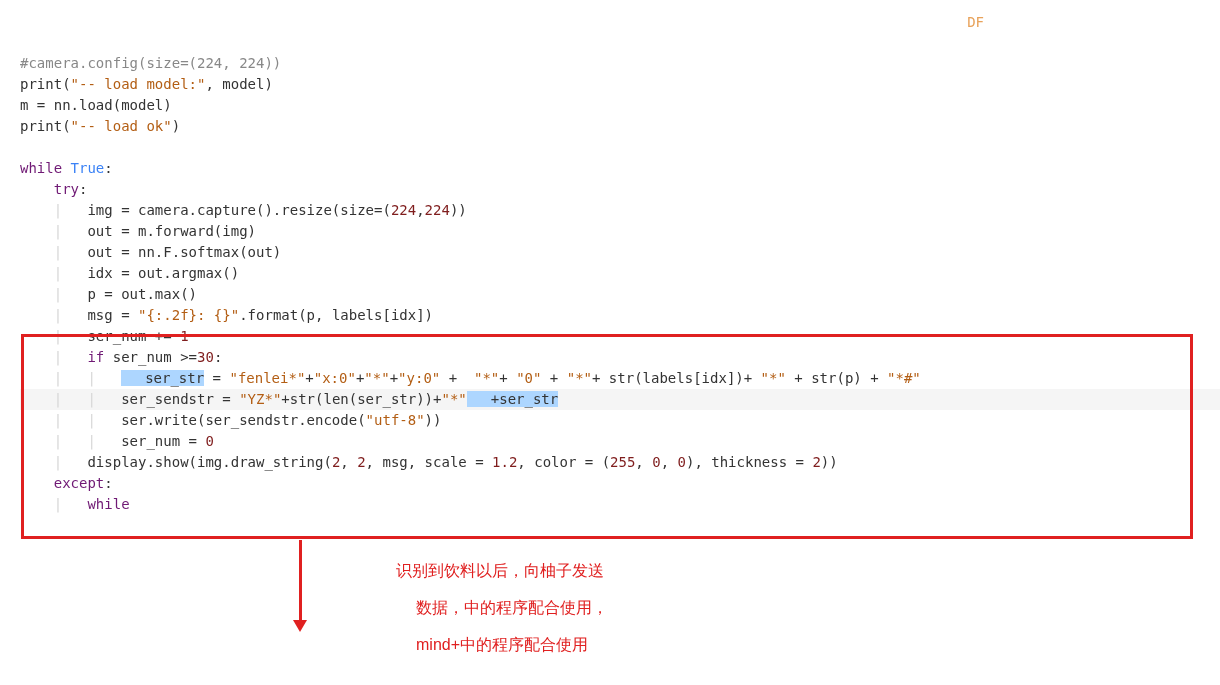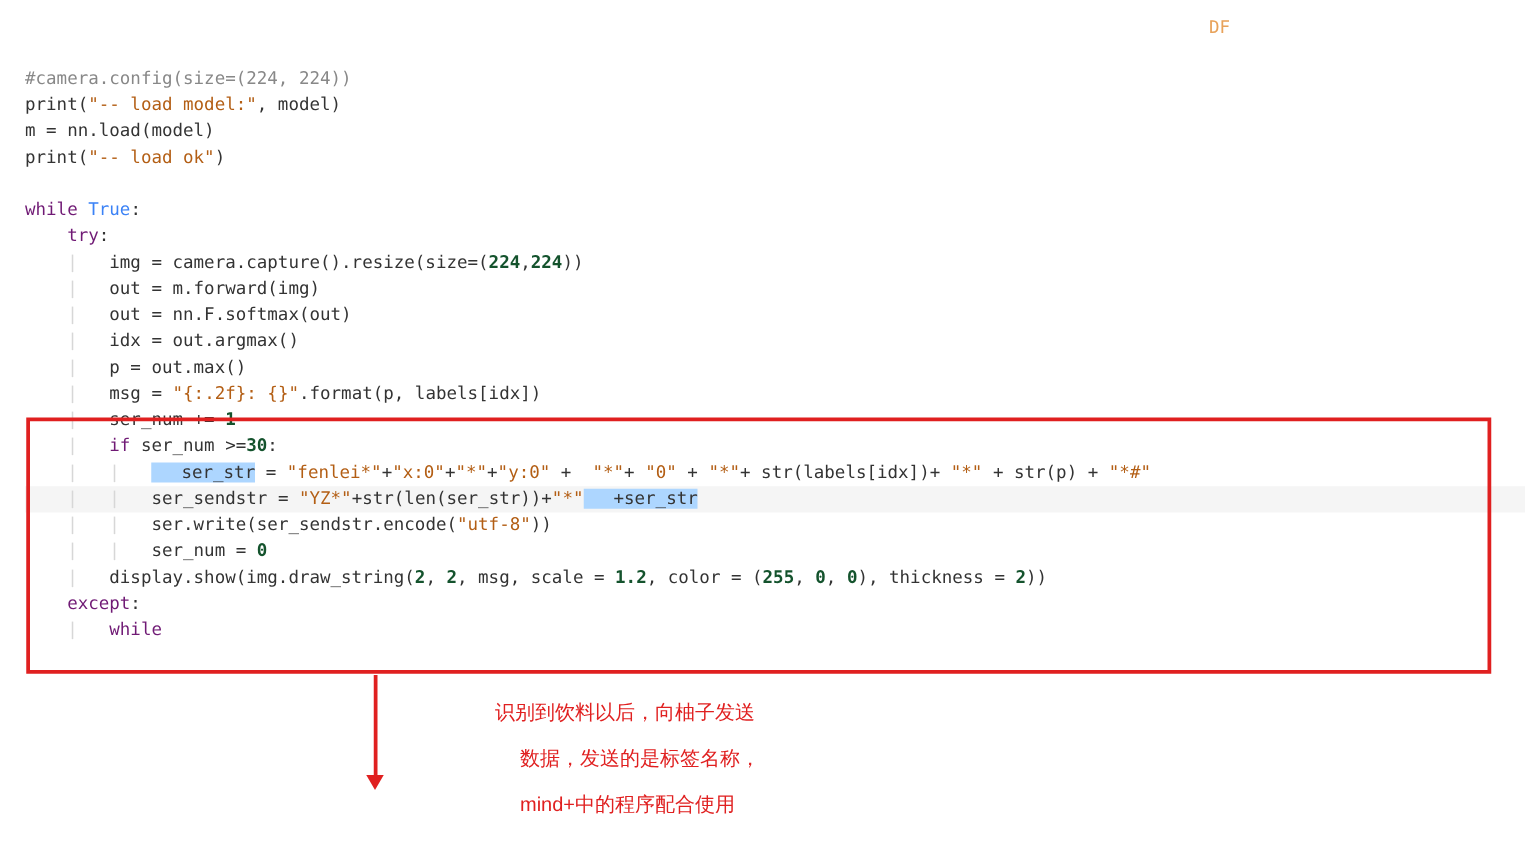--- a/index.html
+++ b/index.html
@@ -1,21 +1,21 @@
 <!DOCTYPE html>
 <html><head>
 <meta charset="utf-8">
 <style>
   html,body{margin:0;padding:0;background:#fff;font-family:Consolas,Menlo,monospace;font-size:14px;line-height:21px;color:#333;}
   .page{position:relative;width:1012px;height:685px;}
   .code{position:absolute;left:20px;top:32px;white-space:pre;font-variant-ligatures:none;}
   .tok-c{color:#888;} 
   .tok-s{color:#b35e14;} 
   .tok-k{color:#701a75;} 
-  .tok-n{color:#14532d;font-weight:bold;} 
+  .tok-n{color:#7f1d1d;} 
   .tok-b{color:#3b82f6;} 
   .tok-d{color:#333;}   
   .guide{color:#d7d7d7;}
   .sel{background:#add6ff;padding-left:24px;}
   .line-bg{display:inline-block;}
   .hl-line{background:#f5f5f5;}
   .redbox{position:absolute;border:3px solid #e02020;pointer-events:none;}
   .annot{position:absolute;color:#e02020;font-family:"Microsoft YaHei","SimSun",sans-serif;font-size:16px;line-height:32px;white-space:nowrap;}
   .arrow{position:absolute;}
   .arrow-line{position:absolute;width:0;border-left:3px solid #e02020;}
@@ -54,16 +54,16 @@
 </div>
 
   <div class="redbox" id="redbox" style="left: 21px; top: 334px; width: 1166px; height: 199px;"></div>
 
   <div class="arrow" id="arrow" style="left: 299px; top: 540px;">
     <div class="arrow-line" id="arrow-line" style="left: 0px; top: 0px; height: 82px;"></div>
     <div class="arrow-head" id="arrow-head" style="left: -6px; top: 80px;"></div>
   </div>
 
   <div class="annot" style="left:396px;top:555px;">识别到饮料以后，向柚子发送</div>
-  <div class="annot" style="left:416px;top:592px;">数据，发送的是标签名称，</div>
+  <div class="annot" style="left:416px;top:592px;">数据，中的程序配合使用，</div>
   <div class="annot" style="left:416px;top:629px;">mind+中的程序配合使用</div>
 
 </div>
 
 </body></html>

